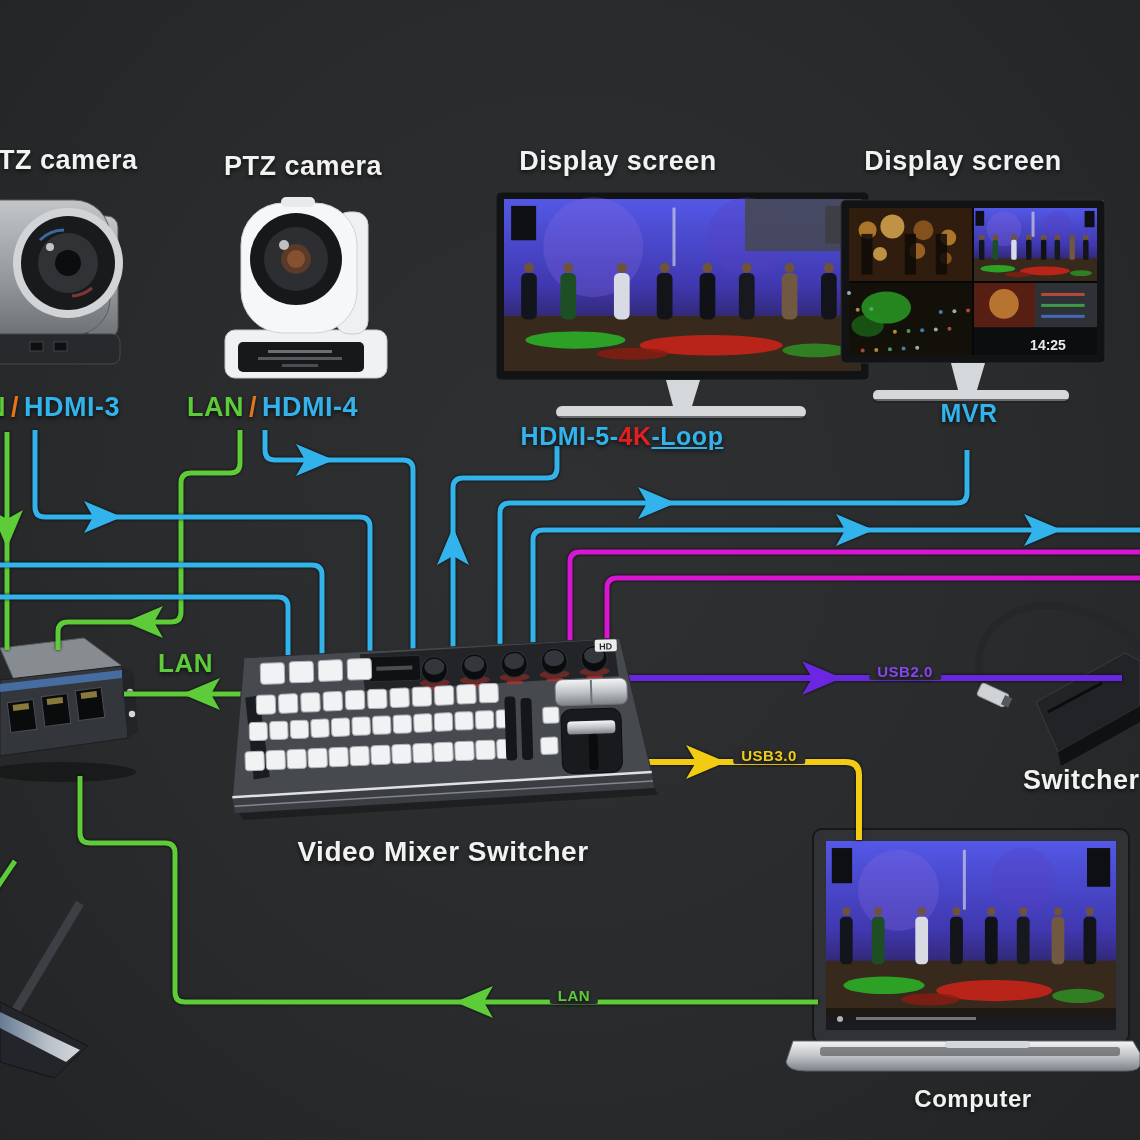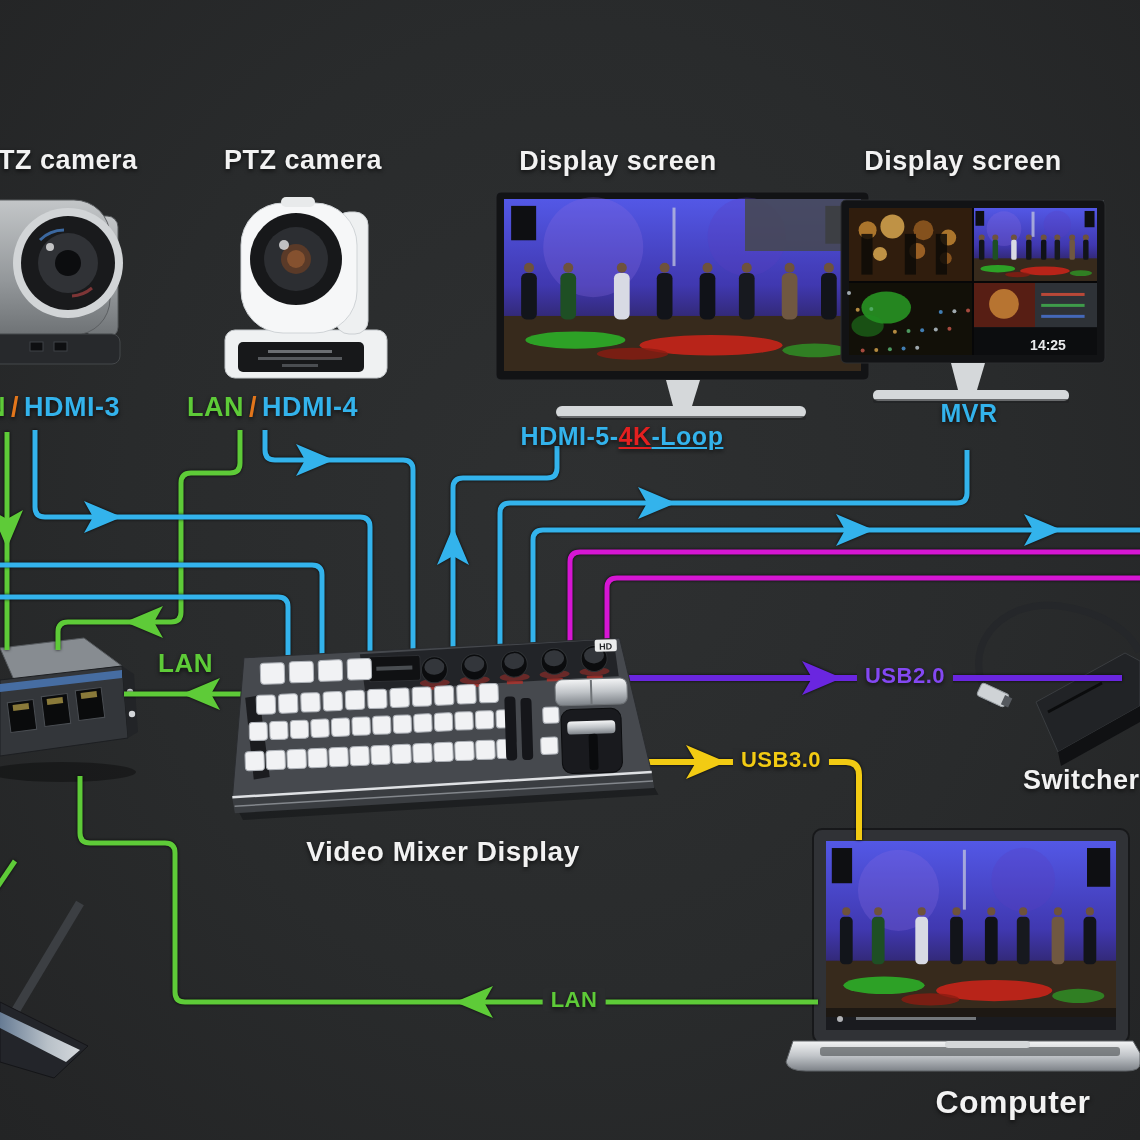--- a/index.html
+++ b/index.html
@@ -7,21 +7,21 @@
         background:radial-gradient(ellipse at 50% 45%, #2e3031 0%, #292b2c 55%, #232425 100%);
         font-family:"Liberation Sans",sans-serif;}
   svg{position:absolute;left:0;top:0;}
   #wires g{filter:drop-shadow(0 0 1.5px rgba(0,0,0,.85));}
   .lbl{position:absolute;font-family:"Liberation Sans",sans-serif;font-weight:bold;
        color:#f2f2f2;white-space:nowrap;font-size:27px;letter-spacing:.5px;
        text-shadow:0 2px 4px rgba(0,0,0,.65);line-height:1.05;}
   .ctr{transform:translateX(-50%);}
   .mask{background:#2a2c2d;padding:0 8px;border-radius:2px;}
   .ports span{margin-right:5px;}
-  .sm{font-size:22px;}
+  .sm{font-size:15px;}
   .md{font-size:25px;}
 </style>
 </head>
 <body>
 
 <div id="root">
 
 <svg id="scene" width="1140" height="1140" viewBox="0 0 1140 1140">
   <defs>
     <linearGradient id="stageGrad" x1="0" y1="0" x2="0" y2="1">
@@ -413,38 +413,38 @@
     <line x1="592" y1="685" x2="592" y2="709" stroke="#6f7377" stroke-width="2"></line>
     <rect x="561" y="714" width="60" height="64" rx="10" fill="#191a1e" stroke="#0c0d0f"></rect>
     <rect x="567" y="726" width="48" height="13" rx="4" fill="url(#chrome)"></rect>
     <rect x="588" y="739" width="9" height="36" rx="3" fill="#0a0b0d"></rect>
     <rect x="597" y="645" width="22" height="12" rx="2" fill="#eceded"></rect>
     <text x="608" y="655" font-size="9" font-weight="bold" fill="#26282b" text-anchor="middle" font-family="Liberation Sans, sans-serif">HD</text>
   </g>
 </svg>
 
 <div class="lbl" style="left:-2px;top:146px">TZ camera</div>
-<div class="lbl" style="left:224px;top:146px">PTZ camera</div>
+<div class="lbl" style="left:224px;top:152px">PTZ camera</div>
 <div class="lbl ctr" style="left:618px;top:147px">Display screen</div>
 <div class="lbl ctr" style="left:963px;top:147px">Display screen</div>
 
 <div class="lbl ports" style="left:-14px;top:393px">
   <span style="color: rgb(94, 203, 56);">N</span><span style="color: rgb(226, 118, 27);">/</span><span style="color: rgb(51, 179, 236); margin-top: 16px;">HDMI-3</span>
 </div>
 <div class="lbl ports" style="left:187px;top:393px">
   <span style="color: rgb(94, 203, 56);">LAN</span><span style="color: rgb(226, 118, 27);">/</span><span style="color: rgb(51, 179, 236);">HDMI-4</span>
 </div>
 
 <div class="lbl ctr md" style="left:622px;top:423px">
-  <span style="color: rgb(51, 179, 236);">HDMI-5-</span><span style="color: rgb(227, 32, 32); text-decoration: underline;">4K</span><span style="color: rgb(51, 179, 236); text-decoration: underline;">-Loop</span>
+  <span style="color: rgb(51, 179, 236);">HDMI-5-</span><span style="color: rgb(227, 32, 32);">4K</span><span style="color: rgb(51, 179, 236); text-decoration: underline;">-Loop</span>
 </div>
 <div class="lbl ctr md" style="left: 969px; top: 400px; color: rgb(51, 179, 236);">MVR</div>
 
 <div class="lbl" style="left: 158px; top: 650px; font-size: 26px; color: rgb(94, 203, 56);">LAN</div>
 <div class="lbl ctr sm mask" style="left: 905px; top: 664px; color: rgb(132, 72, 242);">USB2.0</div>
-<div class="lbl ctr sm mask" style="left: 769px; top: 748px; color: rgb(242, 203, 19); margin-left: 12px;">USB3.0</div>
+<div class="lbl ctr sm mask" style="left: 769px; top: 748px; color: rgb(242, 203, 19);">USB3.0</div>
 <div class="lbl ctr sm mask" style="left: 574px; top: 988px; color: rgb(94, 203, 56);">LAN</div>
 
-<div class="lbl ctr" style="left:443px;top:837px;font-size:28px">Video Mixer Display</div>
+<div class="lbl ctr" style="left:443px;top:837px;font-size:28px">Video Mixer Switcher</div>
 <div class="lbl" style="left:1023px;top:766px">Switcher</div>
-<div class="lbl ctr" style="left:1013px;top:1086px;font-size:32px">Computer</div>
+<div class="lbl ctr" style="left:973px;top:1086px;font-size:24px">Computer</div>
 
 </div>
 
 </body></html>

